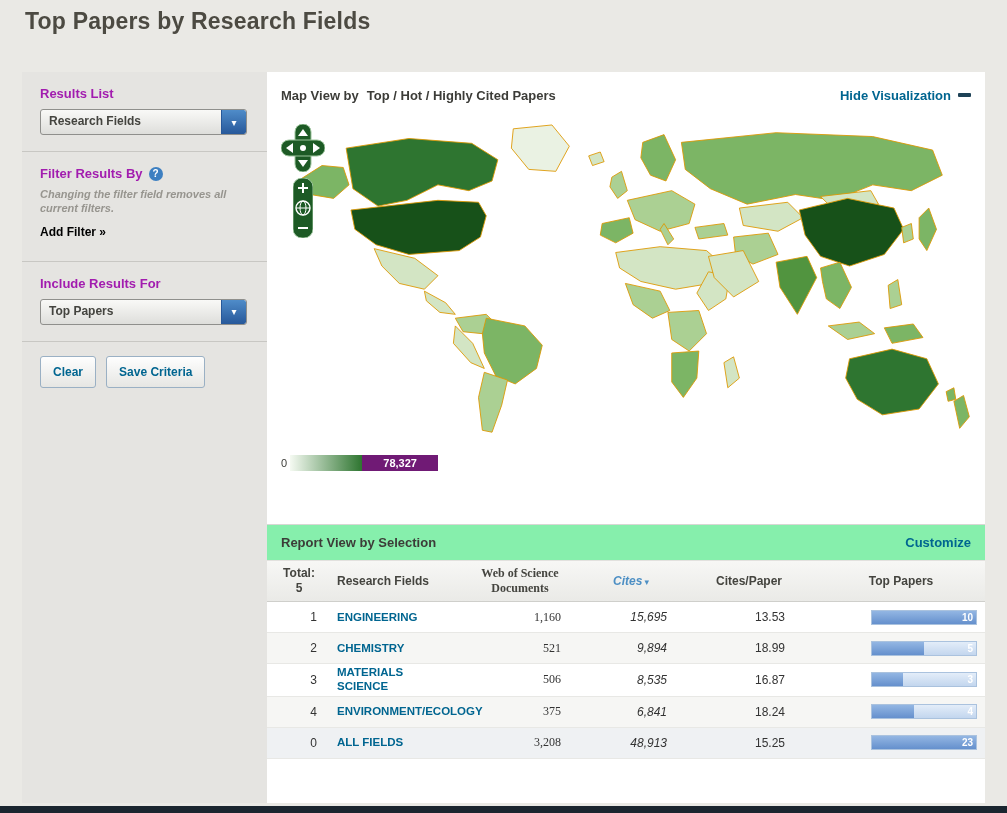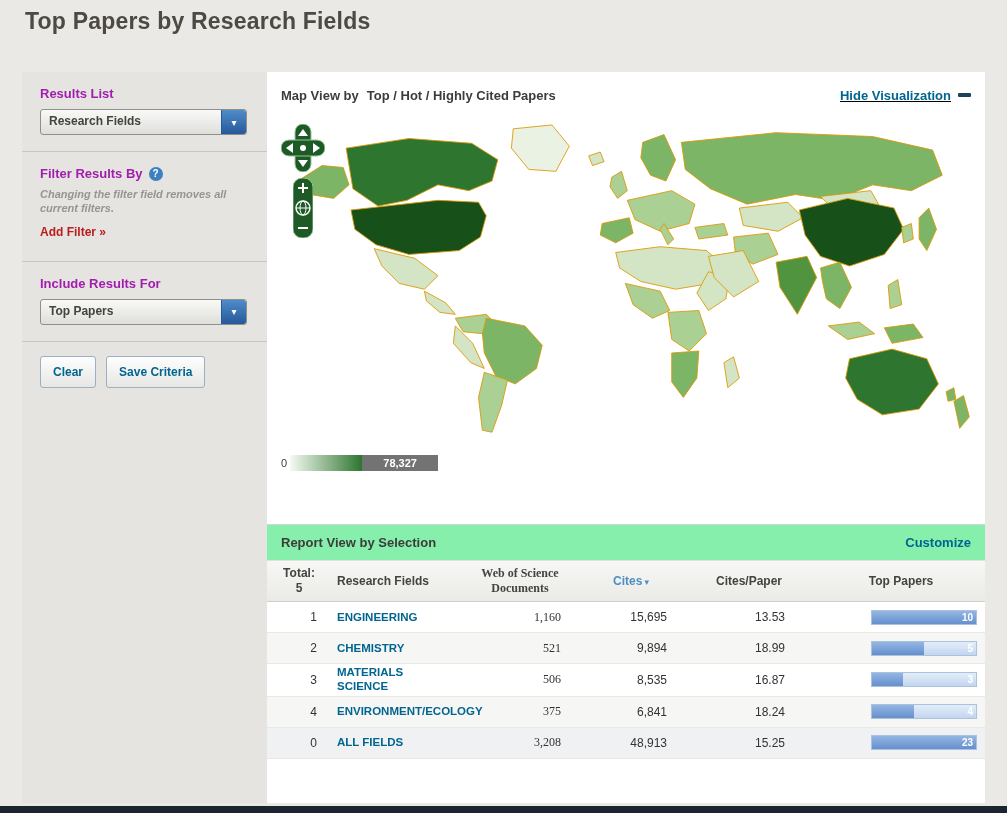--- a/index.html
+++ b/index.html
@@ -43,21 +43,21 @@
   .filter-label-row .side-label{margin-bottom:0;}
   .help-icon{
     width:14px;height:14px;border-radius:50%;background:#3d7fc1;color:#fff;
     font-size:10px;font-weight:bold;text-align:center;line-height:14px;cursor:pointer;
   }
   .filter-note{
     font-size:11px;font-style:italic;color:#97958f;font-weight:bold;
     line-height:1.3;margin-bottom:6px;width:200px;
   }
   .add-filter{
-    font-size:12px;font-weight:bold;color:#b91c1c;text-decoration:none;
+    font-size:12px;font-weight:bold;color:#000000;text-decoration:none;
     display:inline-block;margin-bottom:6px;cursor:pointer;
   }
   .filter-box{
     width:199px;height:62px;background:#fff;border:2px solid #8aa5c6;
     border-radius:2px;padding:4px;
   }
   .filter-tag{
     width:178px;background:linear-gradient(#f8f8f8,#e0e0e0);
     border:1px solid #b5b5b2;border-radius:2px;padding:3px 5px;
     font-size:11px;font-weight:bold;color:#55544f;line-height:1.25;
@@ -75,56 +75,56 @@
   .main{
     position:absolute;left:245px;top:0;width:718px;height:100%;
     background:#ffffff;
   }
   .map-header{
     height:46px;display:flex;align-items:center;justify-content:space-between;
     padding:0 14px;
   }
   .map-title{display:flex;gap:8px;align-items:center;}
   .map-title span{font-size:13px;font-weight:bold;color:#3c3c38;}
-  .hide-vis{display:flex;align-items:center;gap:7px;cursor:pointer;text-decoration:underline;}
+  .hide-vis{display:flex;align-items:center;gap:7px;cursor:pointer;}
   .hide-vis span.link{font-size:13px;font-weight:bold;color:#006590;}
   .minus-icon{width:13px;height:4px;background:#1e4257;border-radius:1px;display:inline-block;}
   .map-area{position:relative;height:328px;background:#fff;}
   .map-svg{position:absolute;left:26px;top:0;}
   .map-controls{position:absolute;left:14px;top:6px;}
   .zoom-ctl{position:absolute;left:26px;top:60px;}
   .legend-row{height:34px;display:flex;align-items:center;padding-left:14px;}
   .legend-min{font-size:11px;color:#3c3c38;margin-right:3px;}
   .legend-grad{
     width:72px;height:16px;
     background:linear-gradient(to right,#f5faf2,#2e7530);
   }
   .legend-max{
-    width:76px;height:16px;background:#737373;color:#fff;
+    width:76px;height:16px;background:#701a75;color:#fff;
     font-size:11px;font-weight:bold;text-align:center;line-height:16px;
   }
   .report-header{
     height:35px;display:flex;align-items:center;justify-content:space-between;
     padding:0 14px;background:#86efac;
     border-top:1px solid #d8d7d4;border-bottom:1px solid #e2e1de;margin-top:44px;
   }
   .report-header .rh-title{font-size:13px;font-weight:bold;color:#3c3c38;}
   .customize{font-size:13px;font-weight:bold;color:#006590;cursor:pointer;}
   
   .theader{
     display:flex;align-items:center;min-height:40px;
     background:linear-gradient(#f7f7f5,#eaeae7);
     border-bottom:1px solid #cfcfcb;
     font-size:12px;font-weight:bold;color:#44443f;
   }
   .cell{box-sizing:border-box;}
   .col-rank{width:64px;text-align:center;}
   .col-field{width:128px;padding-left:6px;text-align:left;}
   .col-docs{width:122px;text-align:center;font-family:Liberation Serif, serif;}
-  .col-cites{width:100px;text-align:center;}
+  .col-cites{width:100px;text-align:center;font-style:italic;}
   .col-cpp{width:136px;text-align:center;}
   .col-top{flex:1;text-align:center;}
   .hdr-two-line{line-height:1.25;}
   .cites-hdr{color:#4d8fc4;cursor:pointer;}
   .sort-icon{font-size:9px;color:#4d8fc4;margin-left:2px;}
   .trow{
     display:flex;align-items:center;min-height:26px;
     border-bottom:1px solid #e8e8e5;font-size:12px;color:#333;
     padding:2px 0;
   }

